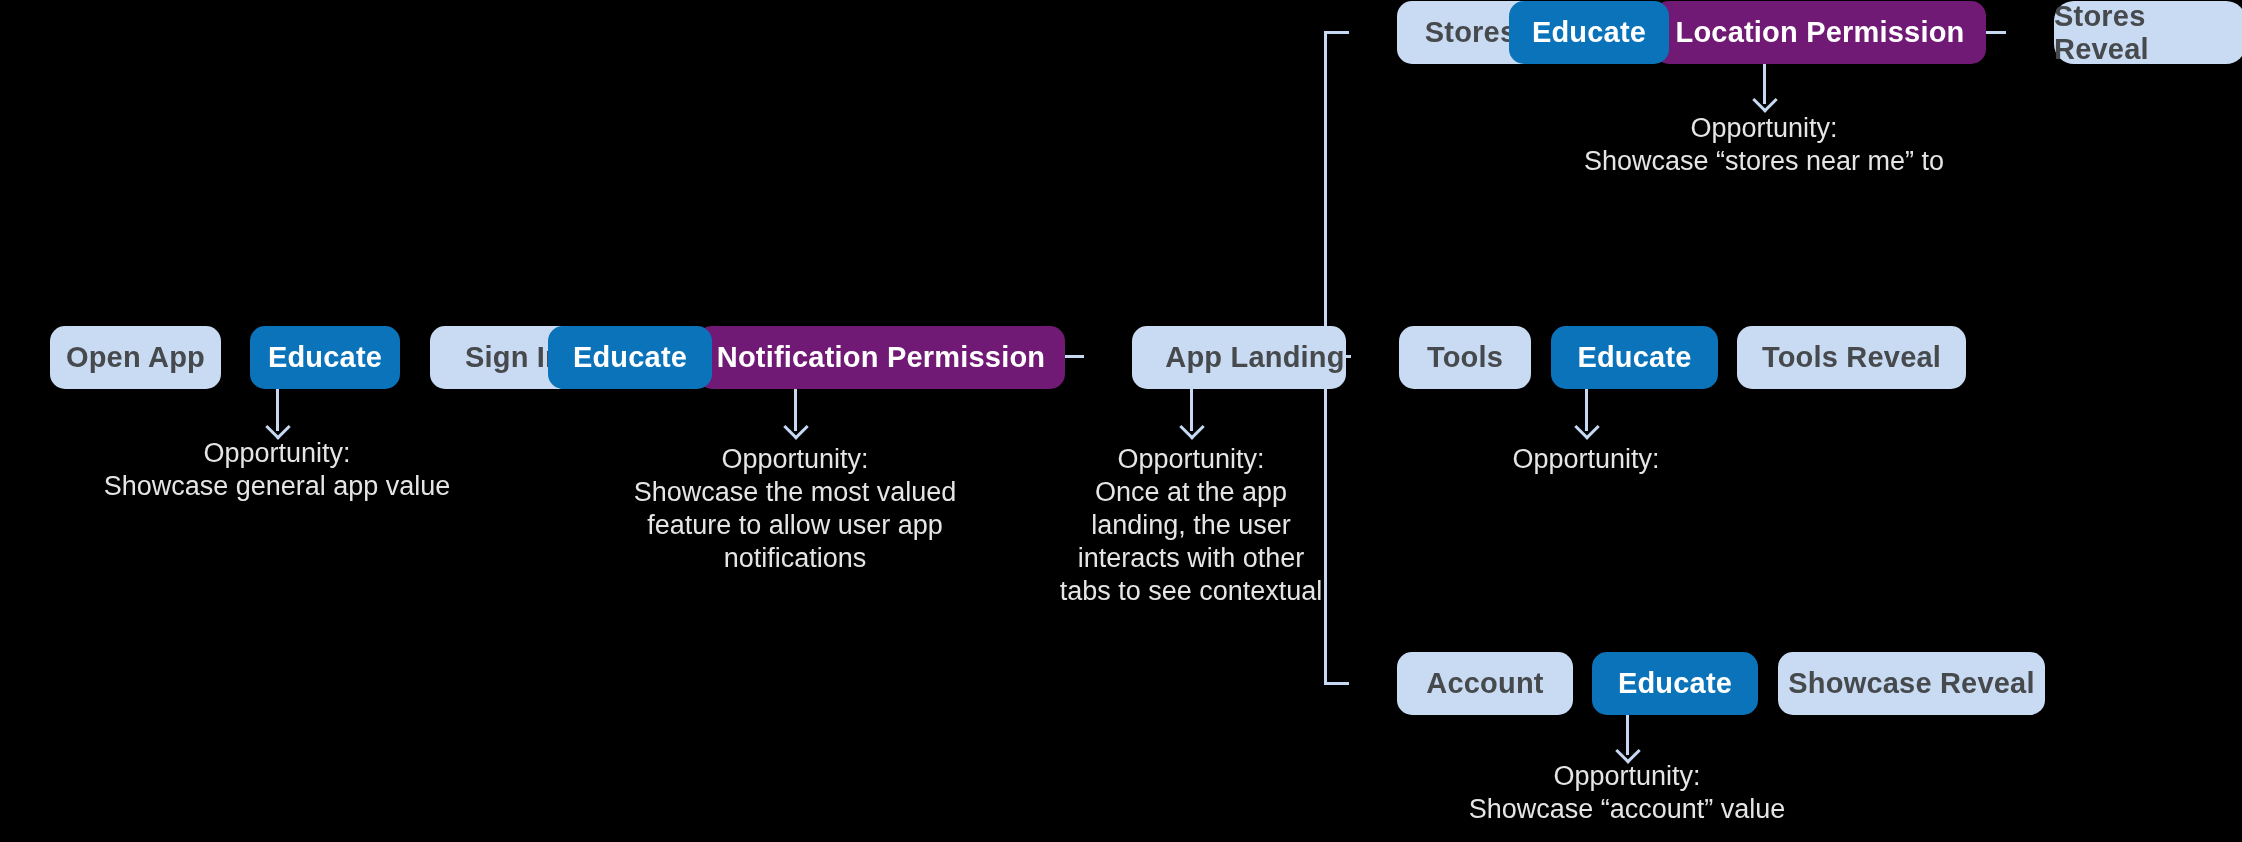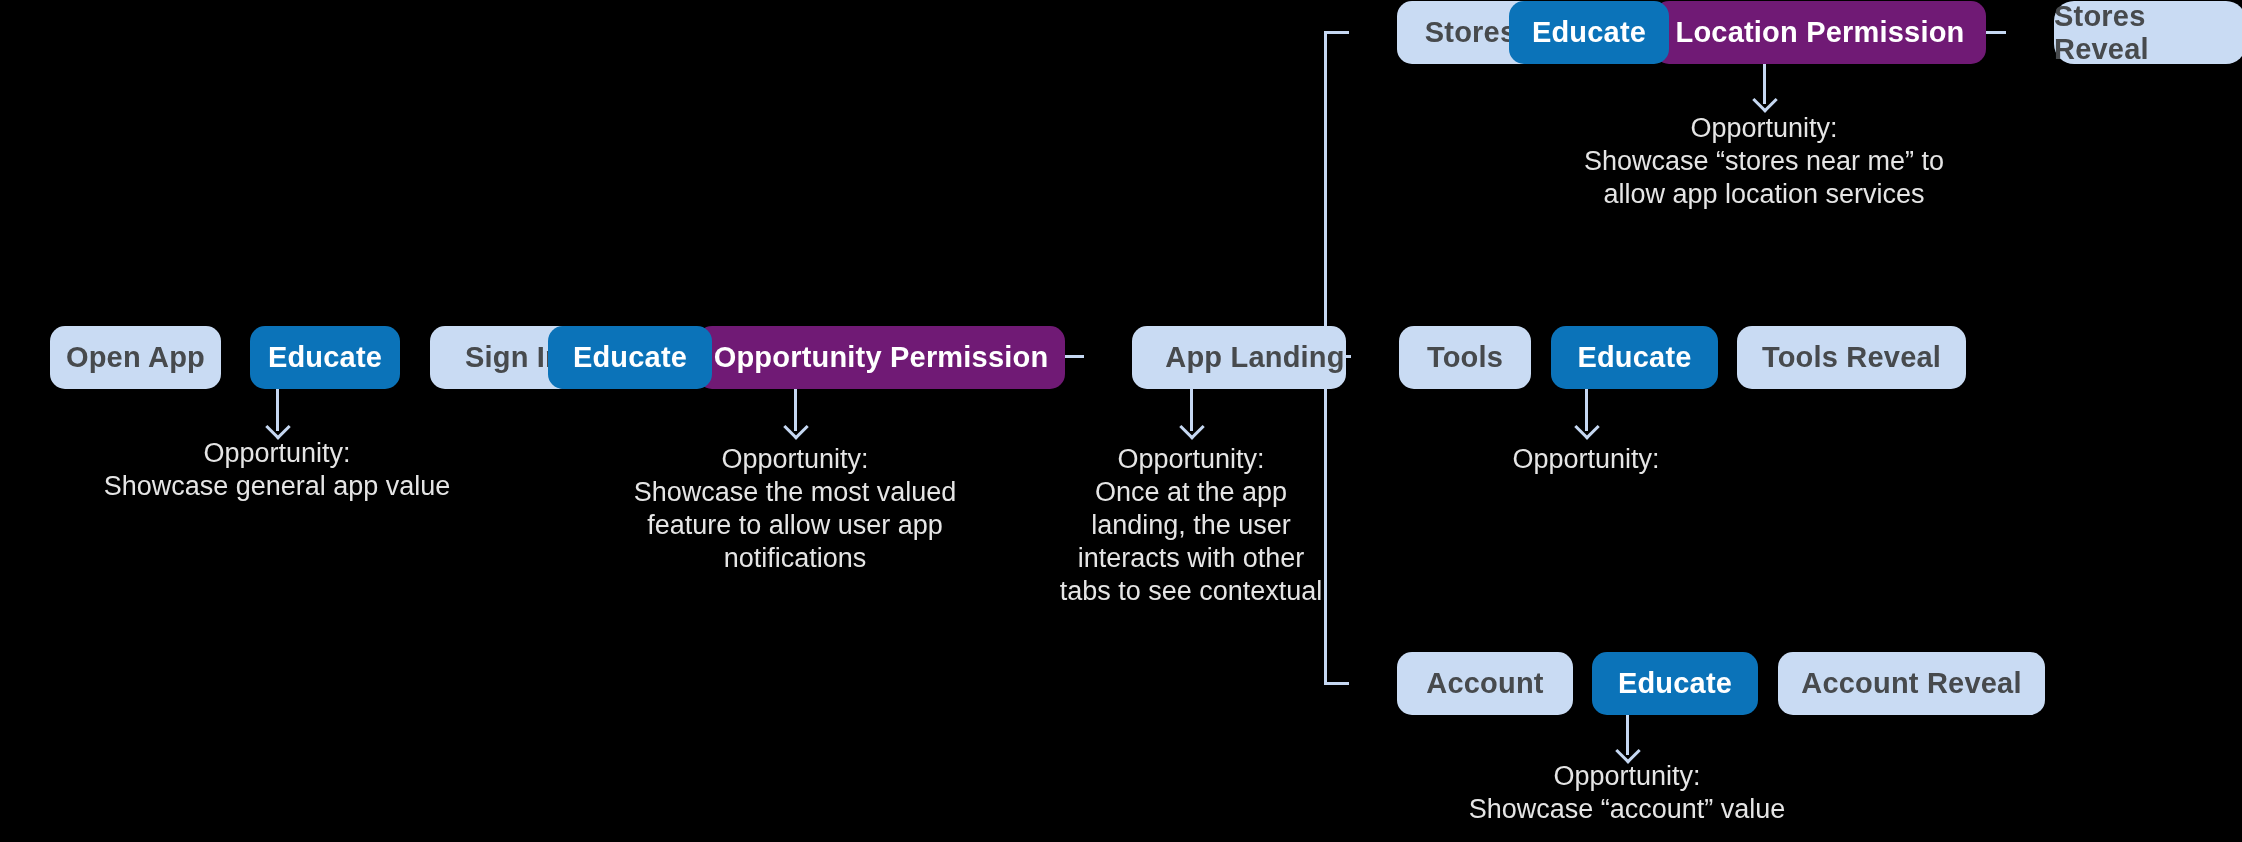--- a/index.html
+++ b/index.html
@@ -89,21 +89,21 @@
   <div class="node dark" style="left:202px;top:326px;width:150px;">
     <span>Educate</span>
   </div>
 
   <div class="node light" style="left:382px;top:326px;width:144px;padding-left:24px;">
     <span>Sign In</span>
   </div>
 
   <div class="combo" style="left:548px;top:326px;width:517px;">
     <div class="part med" style="left:149px;width:368px;">
-      <span>Opportunity Permission</span>
+      <span>Notification Permission</span>
     </div>
     <div class="part dark" style="left:0;width:164px;">
       <span>Educate</span>
     </div>
   </div>
 
   <div class="node light" style="left:1084px;top:326px;width:214px;padding-left:32px;">
     <span>App Landing</span>
   </div>
 
@@ -138,21 +138,21 @@
 
   <div class="node light" style="left:1349px;top:652px;width:176px;">
     <span>Account</span>
   </div>
 
   <div class="node dark" style="left:1544px;top:652px;width:166px;">
     <span>Educate</span>
   </div>
 
   <div class="node light" style="left:1730px;top:652px;width:267px;">
-    <span>Account Reveal</span>
+    <span>Showcase Reveal</span>
   </div>
 
   <div class="ann" style="left:277px;top:437px;">
     <div>Opportunity:</div>
     <div>Showcase general app value</div>
   </div>
 
   <div class="ann" style="left:795px;top:443px;">
     <div>Opportunity:</div>
     <div>Showcase the most valued</div>
@@ -168,21 +168,20 @@
     <div>tabs to see contextual</div>
   </div>
 
   <div class="ann" style="left:1586px;top:443px;">
     <div>Opportunity:</div>
   </div>
 
   <div class="ann" style="left:1764px;top:112px;">
     <div>Opportunity:</div>
     <div>Showcase “stores near me” to</div>
-    <div>allow app location services</div>
   </div>
 
   <div class="ann" style="left:1627px;top:760px;">
     <div>Opportunity:</div>
     <div>Showcase “account” value</div>
   </div>
 
 </div>
 
 </body></html>

